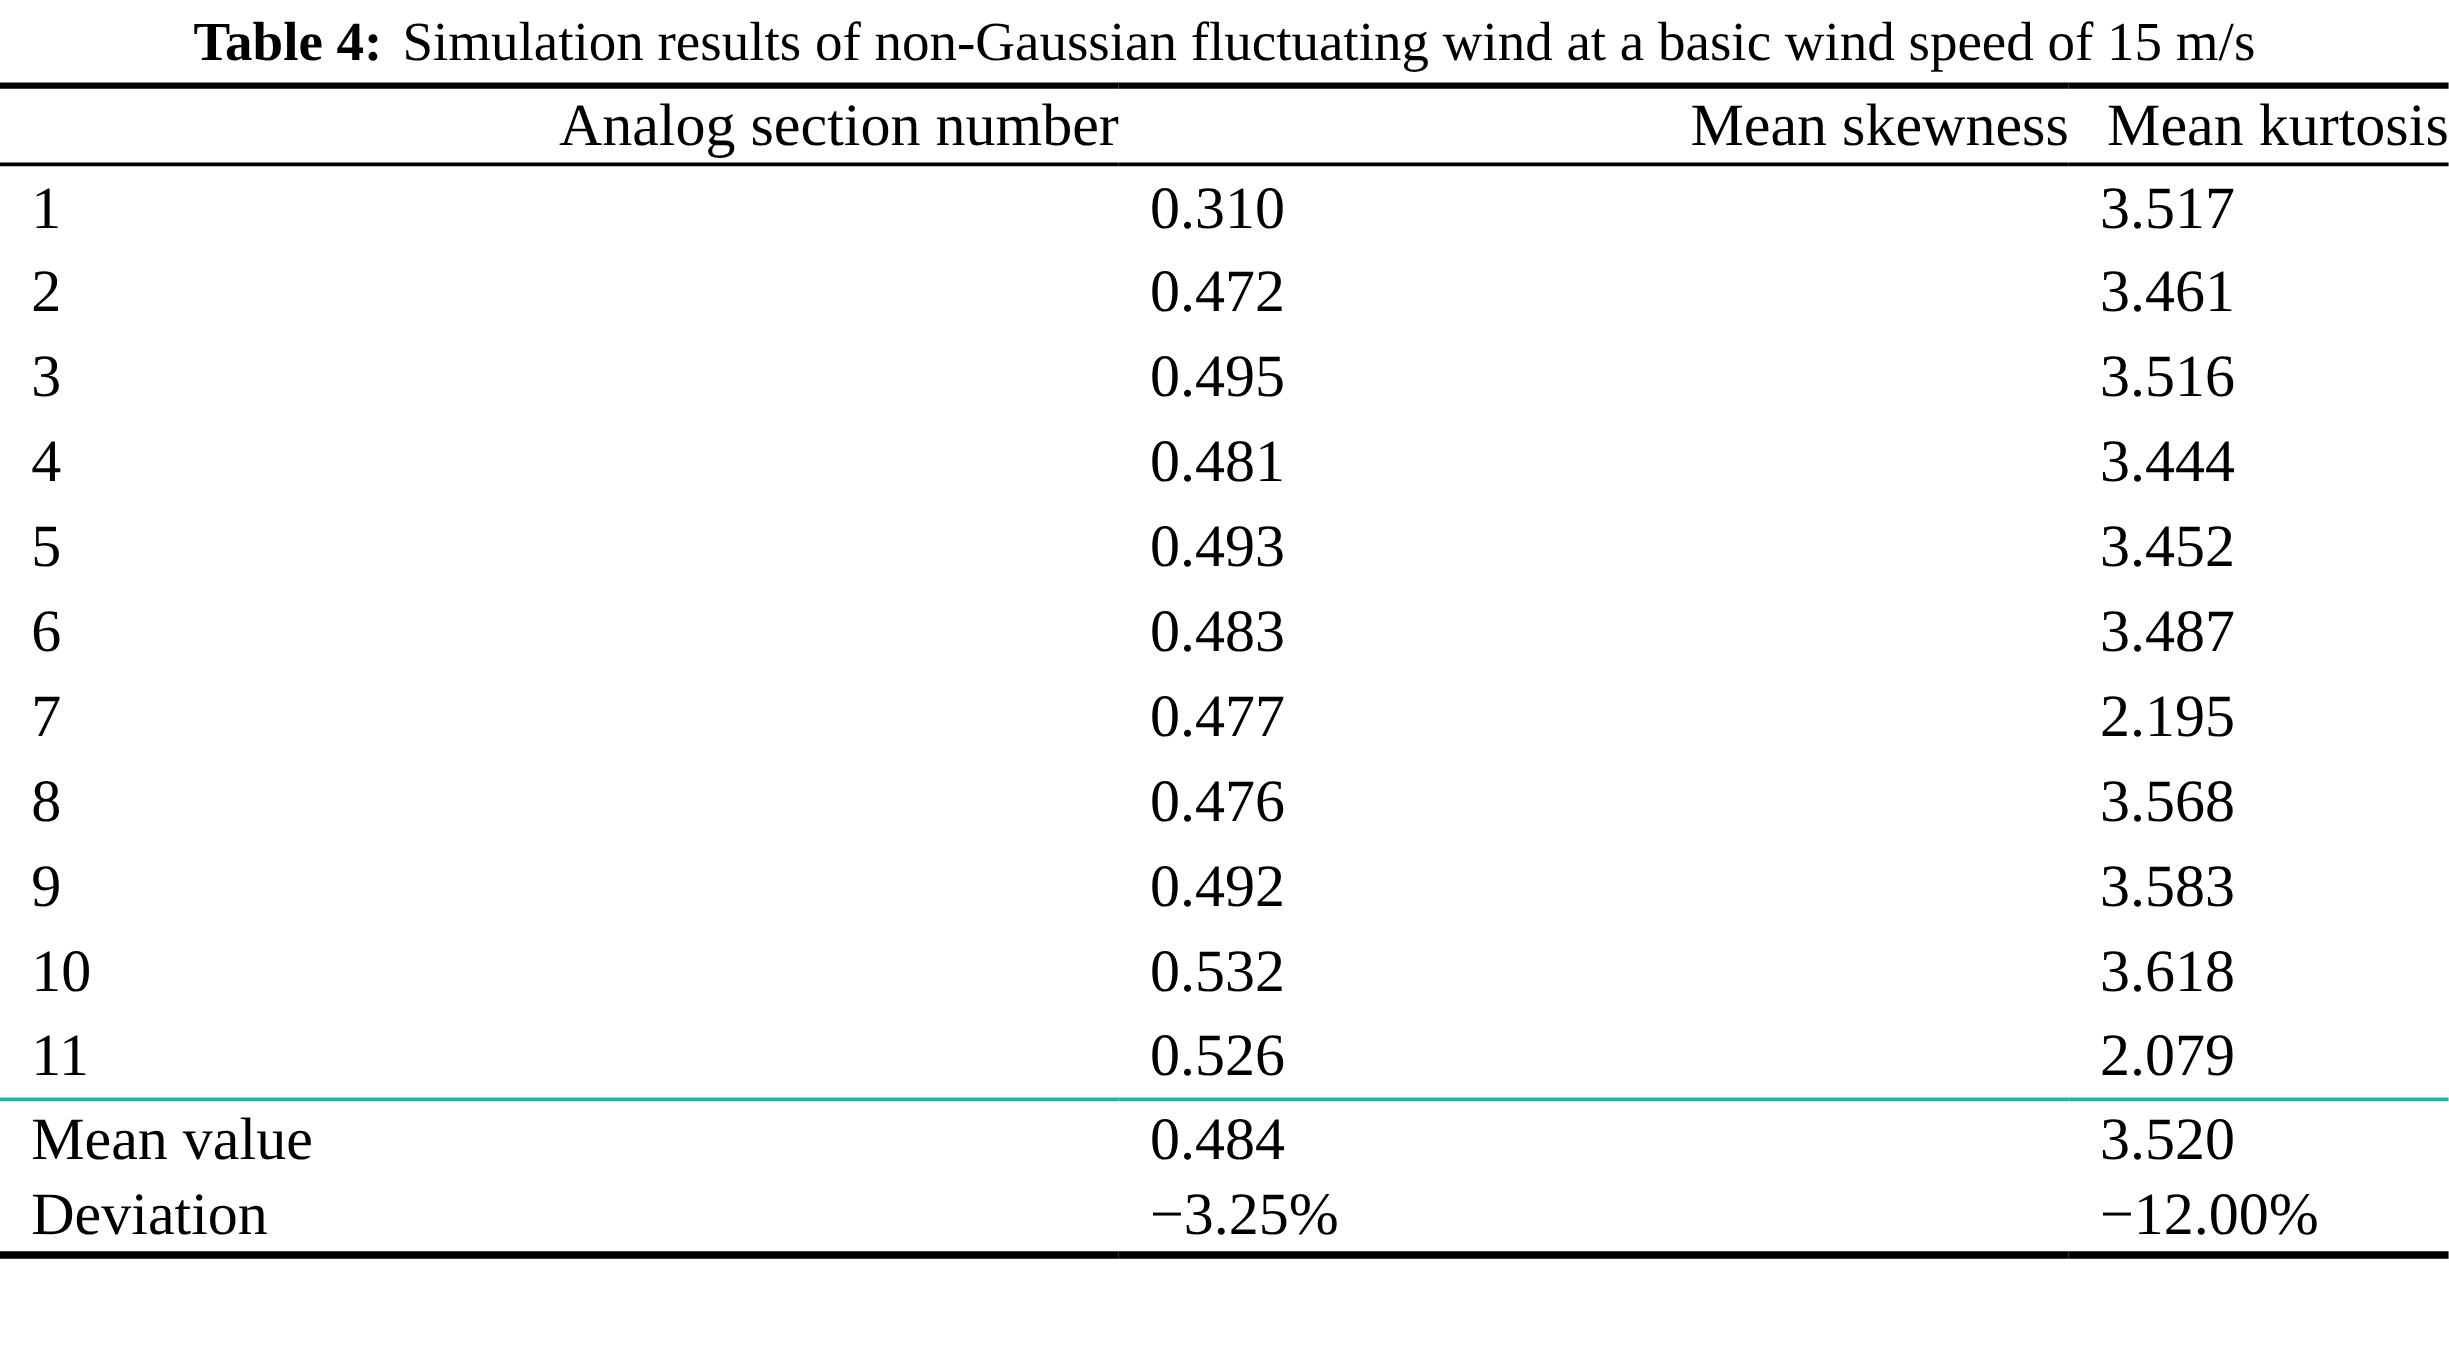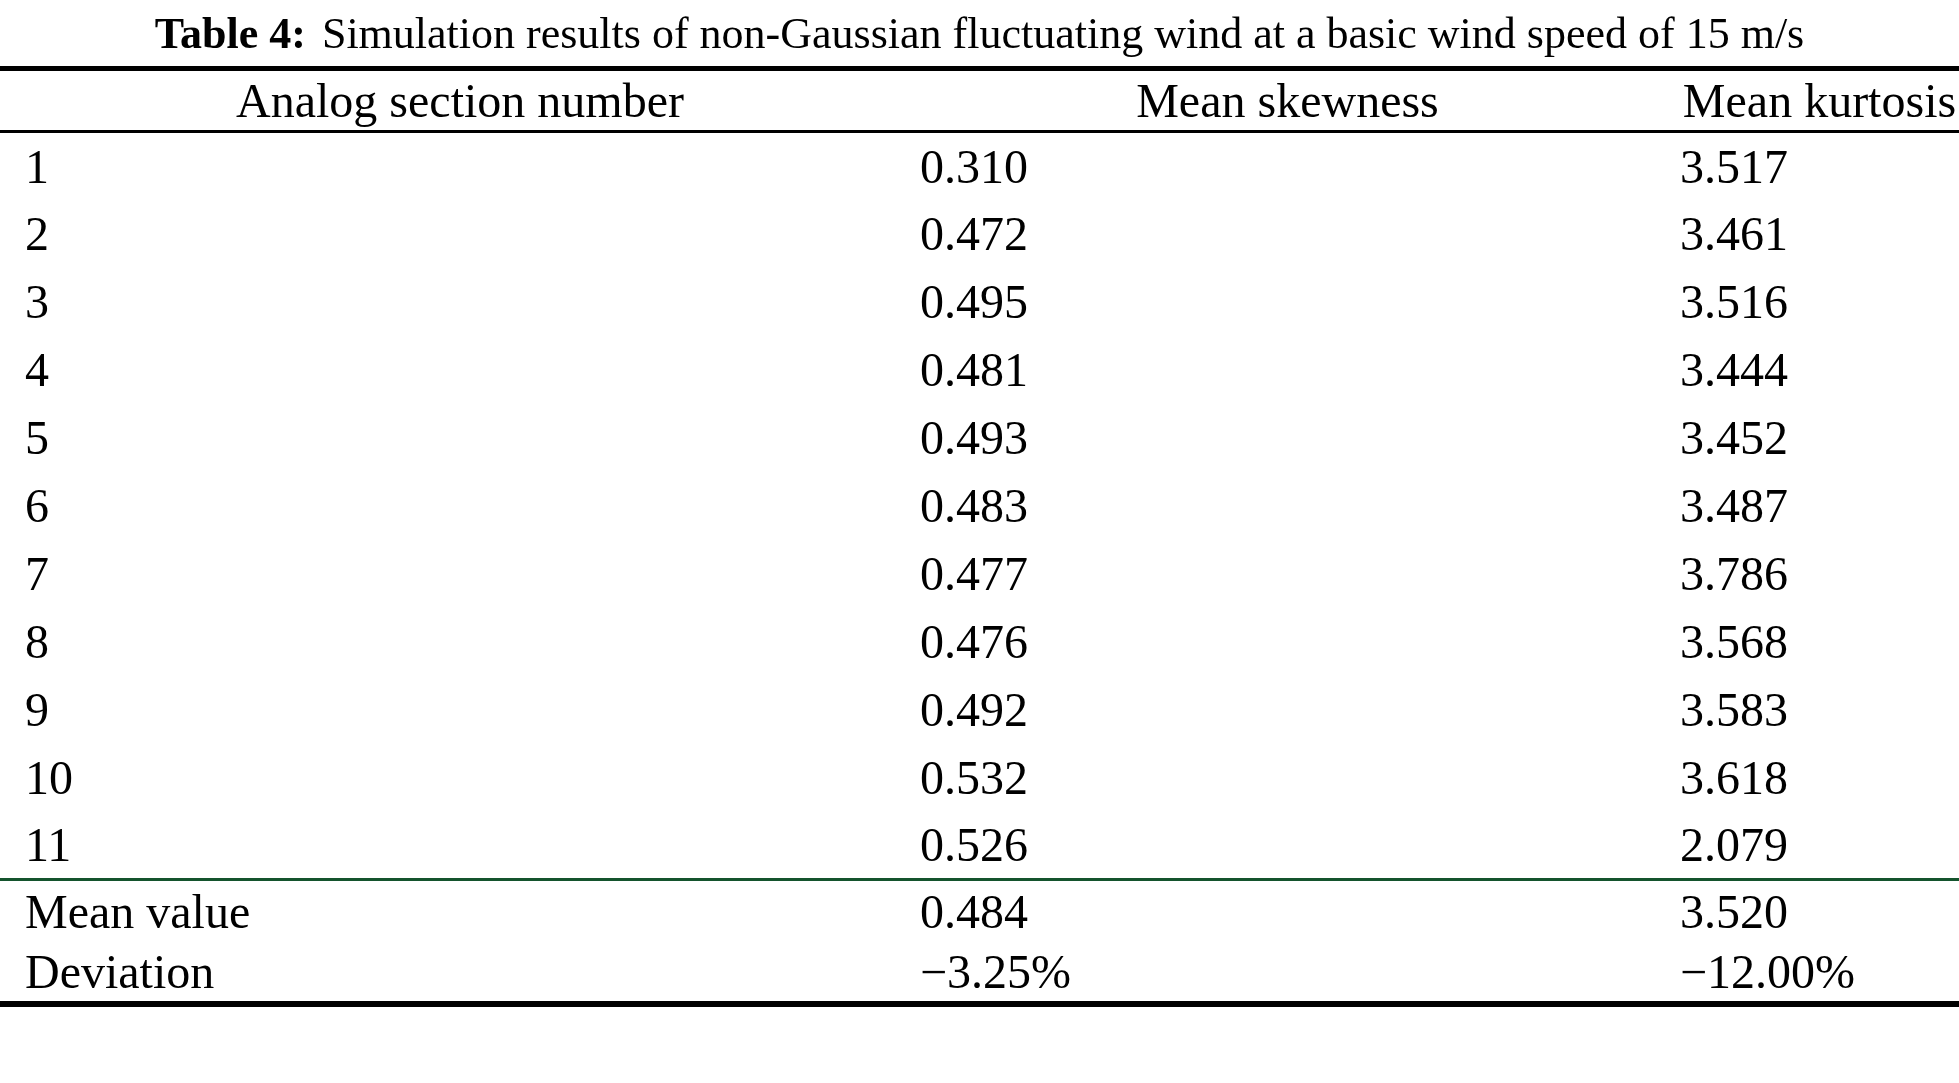--- a/index.html
+++ b/index.html
@@ -40,35 +40,35 @@
     font-size: 48px;
   }
   col.col-section  { width: 895px; }
   col.col-skewness { width: 760px; }
   col.col-kurtosis { width: 304px; }
   thead tr {
     border-bottom: 3px solid #000000;
   }
   thead th {
     font-weight: normal;
-    text-align: center;
+    text-align: right;
     vertical-align: middle;
     height: 63px;
     padding: 0 0 0 25px;
     white-space: nowrap;
   }
   tbody td {
     text-align: left;
     vertical-align: middle;
     height: 68px;
     padding: 0 0 0 25px;
     white-space: nowrap;
   }
   tbody.summary-body {
-    border-top: 3px solid #14532d;
+    border-top: 3px solid #14b8a6;
     margin-top: 44px;
   }
   tbody.summary-body td {
     height: 62px;
   }
 </style>
 </head>
 <body>
 
 <div class="page">
@@ -117,21 +117,21 @@
           <td>3.452</td>
         </tr>
         <tr>
           <td>6</td>
           <td>0.483</td>
           <td>3.487</td>
         </tr>
         <tr>
           <td>7</td>
           <td>0.477</td>
-          <td>3.786</td>
+          <td>2.195</td>
         </tr>
         <tr>
           <td>8</td>
           <td>0.476</td>
           <td>3.568</td>
         </tr>
         <tr>
           <td>9</td>
           <td>0.492</td>
           <td>3.583</td>

